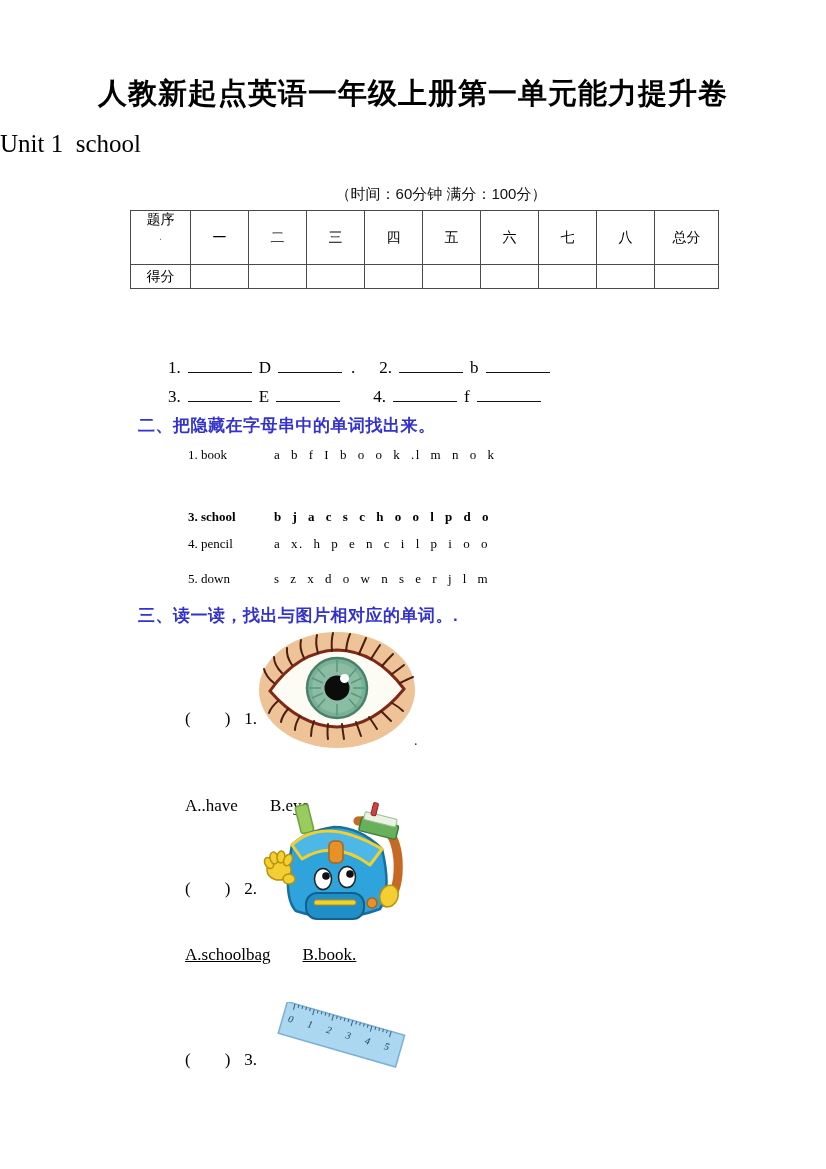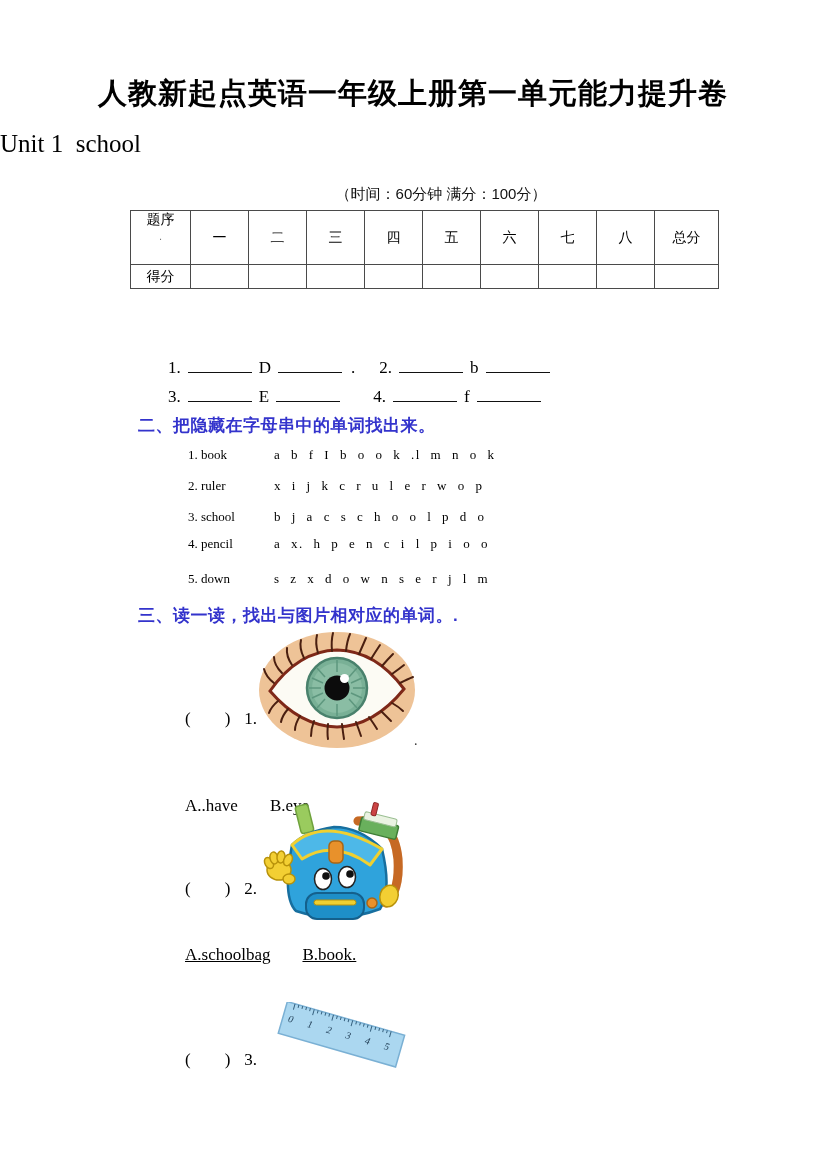--- a/index.html
+++ b/index.html
@@ -101,24 +101,21 @@
 
   <div class="s1-row" style="top:384px;">
     <span>3.</span><span class="blank"></span><span>E</span><span class="blank"></span><span class="tail"></span><span class="pair-gap"></span><span>4.</span><span class="blank"></span><span>f</span><span class="blank"></span>
   </div>
 
   <div class="sec-heading" style="top:414px;">二、把隐藏在字母串中的单词找出来。</div>
 
   <div class="s2-item" style="top:447px;">
     <span class="s2-label"><span>1.</span> <span>book</span></span><span class="s2-letters">a b f I b o o k .l m n o k</span>
   </div>
-  <div class="s2-item" style="top:478px;">
-    <span class="s2-label"><span>2.</span> <span>ruler</span></span><span class="s2-letters">x i j k c r u l e r w o p</span>
-  </div>
-  <div class="s2-item" style="top:509px;">
+  <div class="s2-item" style="top:509px;font-weight:bold;">
     <span class="s2-label"><span>3.</span> <span>school</span></span><span class="s2-letters">b j a c s c h o o l p d o</span>
   </div>
   <div class="s2-item" style="top:536px;">
     <span class="s2-label"><span>4.</span> <span>pencil</span></span><span class="s2-letters">a x. h p e n c i l p i o o</span>
   </div>
   <div class="s2-item" style="top:571px;">
     <span class="s2-label"><span>5.</span> <span>down</span></span><span class="s2-letters">s z x d o w n s e r j l m</span>
   </div>
 
   <div class="sec-heading" style="top:604px;">三、读一读，找出与图片相对应的单词。.</div>

